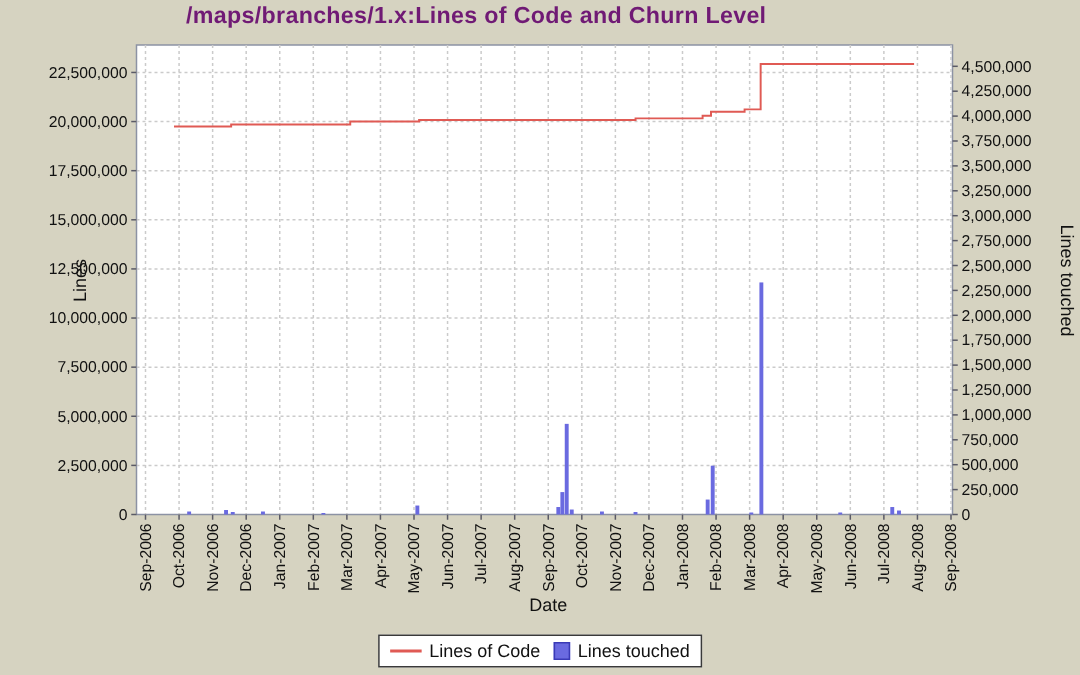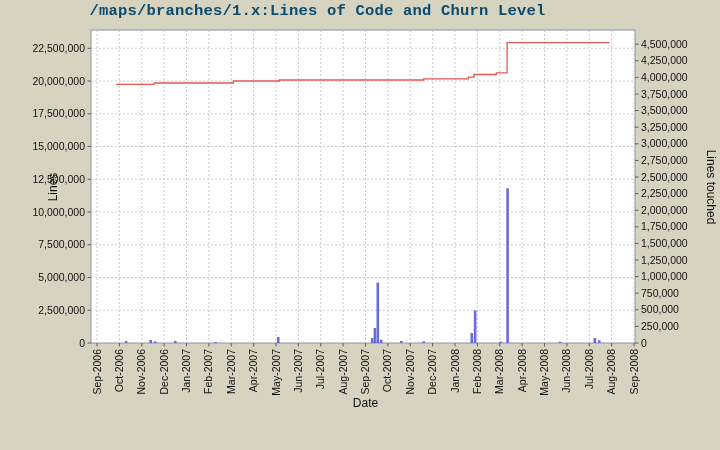--- a/index.html
+++ b/index.html
@@ -1,20 +1,20 @@
 <!DOCTYPE html>
 <html><head>
 <meta charset="utf-8">
 <style>
   html,body{margin:0;padding:0;}
   body{font-family:"Liberation Sans",sans-serif;}
   #frame{position:relative;width:720px;height:450px;background:#d6d3c1;overflow:hidden;}
   #chart-title{position:absolute;top:2px;left:0;width:635px;margin:0;text-align:center;
-    font-size:15.5px;font-weight:bold;color:#0c4a6e;letter-spacing:.2px;
-    font-family:Liberation Mono, monospace;}
+    font-size:15.5px;font-weight:bold;color:#701a75;letter-spacing:.2px;
+    font-family:Liberation Sans, sans-serif;}
   svg{position:absolute;left:0;top:0;}
   svg text{font-family:"Liberation Sans",sans-serif;fill:#111;}
   .tick-label{font-size:10.5px;}
   .axis-title{font-size:12px;}
   #legend{position:absolute;top:423px;left:50%;transform:translateX(-50%);
     background:#ffffff;border:1px solid #3a3a3a;padding:2px 7px;height:16px;
     display:flex;align-items:center;gap:9px;font-size:12px;color:#111;white-space:nowrap;}
   .legend-item{display:flex;align-items:center;gap:5px;}
   .marker-line{display:inline-block;width:21px;height:0;border-top:2px solid #e05a54;}
   .marker-square{display:inline-block;width:9px;height:10px;background:#5353d8;border:1px solid #3a3ab6;}
@@ -187,13 +187,23 @@
       <rect x="506.28125" y="188.28799999999998" width="2.6" height="154.71200000000002" fill="#6a6ae0"></rect>
       <rect x="558.8625" y="341.672" width="2.6" height="1.3279999999999745" fill="#6a6ae0"></rect>
       <rect x="593.54375" y="338.02" width="2.6" height="4.980000000000018" fill="#6a6ae0"></rect>
       <rect x="598.01875" y="340.344" width="2.6" height="2.656000000000006" fill="#6a6ae0"></rect>
       <polyline points="116.0,84.3 154.1,84.3 154.1,83.0 233.5,83.0 233.5,81.0 279.4,81.0 279.4,80.0 423.7,80.0 423.7,78.9 468.4,78.9 468.4,77.1 474.0,77.1 474.0,74.5 496.4,74.5 496.4,72.9 507.1,72.9 507.1,42.7 609.4,42.7" fill="none" stroke="#e05a54" stroke-width="1.3"></polyline>
       <text x="0" y="0" class="axis-title" text-anchor="middle" transform="translate(57,187) rotate(-90)">Lines</text>
       <text x="0" y="0" class="axis-title" text-anchor="middle" transform="translate(707,187) rotate(90)">Lines touched</text>
       <text x="365.5" y="407" class="axis-title" text-anchor="middle">Date</text>
     </svg>
 
+  <div id="legend">
+    <div class="legend-item">
+      <span class="marker-line" style="border-top-color: rgb(224, 90, 84);"></span>
+      <span>Lines of Code</span>
+    </div>
+    <div class="legend-item">
+      <span class="marker-square" style="background: rgb(106, 106, 224);"></span>
+      <span>Lines touched</span>
+    </div>
+  </div>
 </div>
 
 </body></html>

